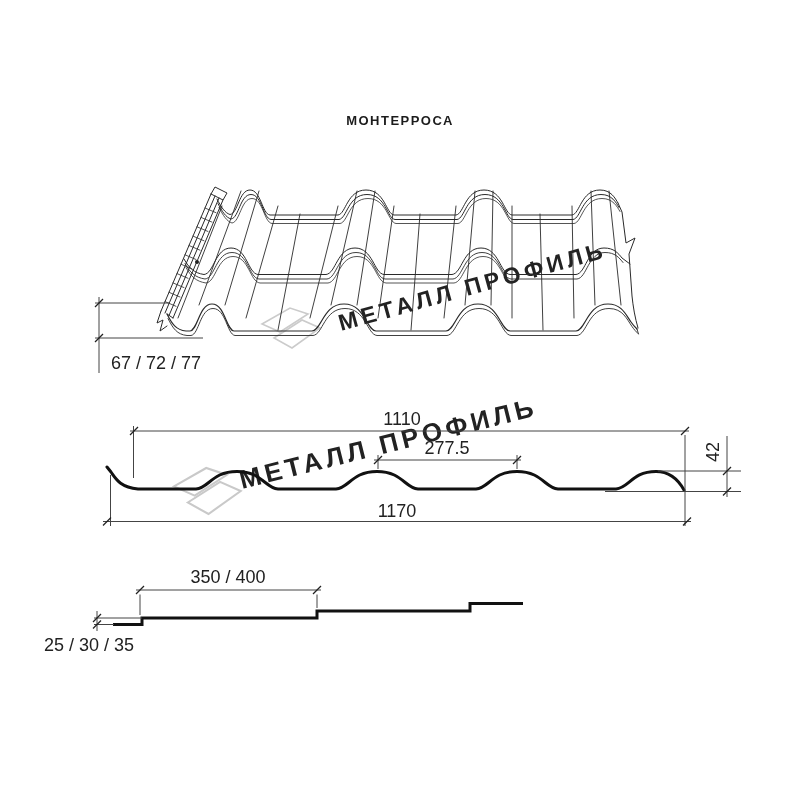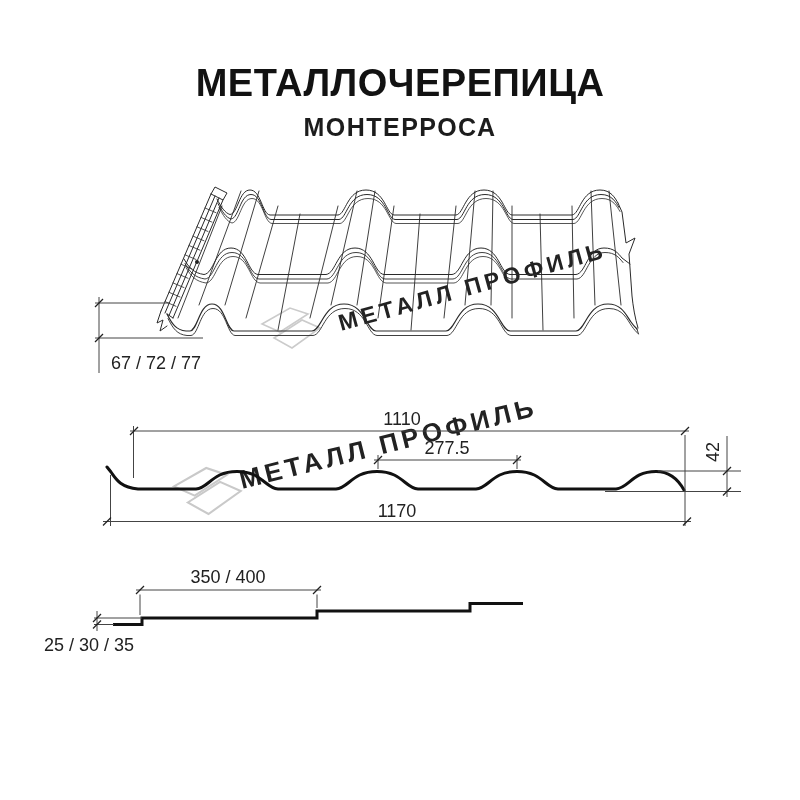--- a/index.html
+++ b/index.html
@@ -1,31 +1,30 @@
 <!DOCTYPE html>
 <html><head>
 <meta charset="utf-8">
 <style>
   html,body{margin:0;padding:0;background:#fff;}
   #page{position:relative;width:800px;height:800px;background:#ffffff;overflow:hidden;
         font-family:"Liberation Sans","DejaVu Sans",sans-serif;}
   .title{position:absolute;left:0;top:64px;width:800px;text-align:center;
          font-size:38px;font-weight:900;letter-spacing:.5px;color:#121212;line-height:1.05;}
   .subtitle{position:absolute;left:0;top:113px;width:800px;text-align:center;
-         font-size:25px;font-weight:600;letter-spacing:1.5px;color:#1c1c1c;}
+         font-size:13px;font-weight:600;letter-spacing:1.5px;color:#1c1c1c;}
   svg text{font-family:"Liberation Sans","DejaVu Sans",sans-serif;fill:#222222;}
   .dimtxt{font-size:18px;}
   .wm{font-weight:700;}
 </style>
 </head>
 <body>
 
 <div id="page">
 
-  <div class="title">МЕТАЛЛОЧЕРЕПИЦА</div>
   <div class="subtitle">МОНТЕРРОСА</div>
 
   <svg width="800" height="800" viewBox="0 0 800 800">
 
     <g stroke="#cbcbcb" fill="none" stroke-width="1.6">
       <g transform="translate(262,308)">
         <path d="M 0 16 L 28 0 L 46 6 L 18 24 Z"></path>
         <path d="M 12 30 L 40 12 L 58 20 L 30 40 Z"></path>
       </g>
       <text class="wm" transform="translate(341 331) rotate(-15.5)" font-size="23" letter-spacing="4" fill="#cbcbcb" stroke="none">МЕТАЛЛ ПРОФИЛЬ</text>

